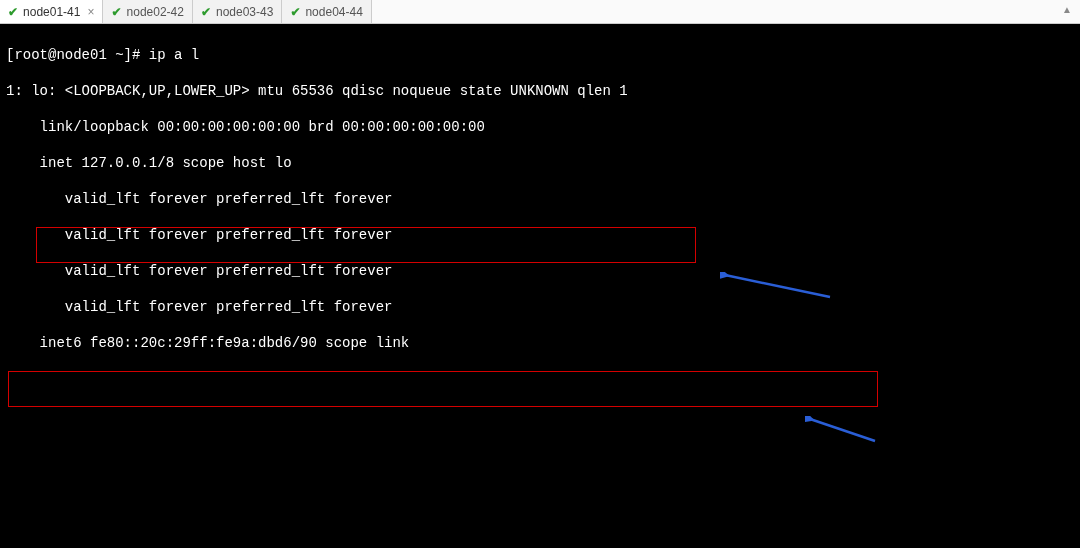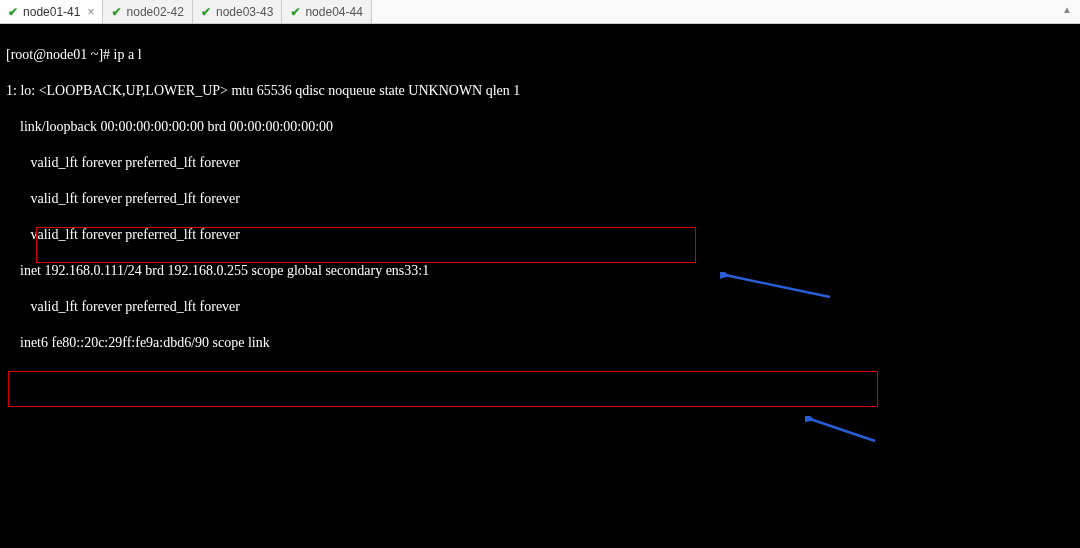--- a/index.html
+++ b/index.html
@@ -3,21 +3,21 @@
 <meta charset="utf-8">
 <style>
   * { margin:0; padding:0; box-sizing:border-box; }
   body { width:1080px; height:548px; background:#fff; font-family:Consolas,'Courier New',monospace; font-size:14px; overflow:hidden; position:relative;}
   .tab-bar { height:24px; background:#fafafa; border-bottom:1px solid #ccc; display:flex; align-items:stretch; font-family:'Segoe UI',Arial,sans-serif; font-size:12px;}
   .tab { display:flex; align-items:center; padding:0 8px; border-right:1px solid #ccc; gap:5px; color:#555; background:#f2f2f2; white-space:nowrap;}
   .tab.active { background:#fff; color:#333;}
   .check-icon { color:#2e9b2e; font-weight:bold; font-size:12px;}
   .close-x { color:#888; margin-left:2px; }
   .scroll-up { position:absolute; right:8px; top:4px; font-size:10px; color:#888;}
-  .terminal { background:#000; color:#fff; padding:4px 6px; line-height:18px; font-size:14px; white-space:pre; font-family:Liberation Serif, serif; letter-spacing:0; height:524px; position:relative;}
+  .terminal { background:#000; color:#fff; padding:4px 6px; line-height:18px; font-size:14px; white-space:pre; font-family:Liberation Mono, monospace; letter-spacing:0; height:524px; position:relative;}
   .term-line { white-space:pre; }
   .highlight-box-1 { position:absolute; border:1px solid #d40000; left: 36px; top: 203px; width: 660px; height: 36px; pointer-events:none;}
   .highlight-box-2 { position:absolute; border:1px solid #d40000; left: 8px; top: 347px; width: 870px; height: 36px; pointer-events:none;}
   .arrow1 { position:absolute; left:720px; top:248px; pointer-events:none;}
   .arrow2 { position:absolute; left:805px; top:392px; pointer-events:none;}
 </style>
 </head>
 <body>
 
 <div class="tab-bar">
@@ -38,24 +38,24 @@
     <span class="check-icon">✔</span>
     <span>node04-44</span>
   </div>
   <span class="scroll-up">▲</span>
 </div>
 
 <div class="terminal">
 <div class="term-line"><span>[root@node01 ~]# </span><span>ip a l</span></div>
 <div class="term-line">1: lo: &lt;LOOPBACK,UP,LOWER_UP&gt; mtu 65536 qdisc noqueue state UNKNOWN qlen 1</div>
 <div class="term-line">    link/loopback 00:00:00:00:00:00 brd 00:00:00:00:00:00</div>
+<div class="term-line">    inet 127.0.0.1/8 scope host lo</div>
 <div class="term-line">       valid_lft forever preferred_lft forever</div>
 <div class="term-line">       valid_lft forever preferred_lft forever</div>
 <div class="term-line">       valid_lft forever preferred_lft forever</div>
-<div class="term-line">    inet 192.168.0.111/24 brd 192.168.0.255 scope global secondary ens33:1</div>
 <div class="term-line">       valid_lft forever preferred_lft forever</div>
 <div class="term-line">    inet6 fe80::20c:29ff:fe9a:dbd6/90 scope link</div>
 
 
 
 
 
 
 
 

